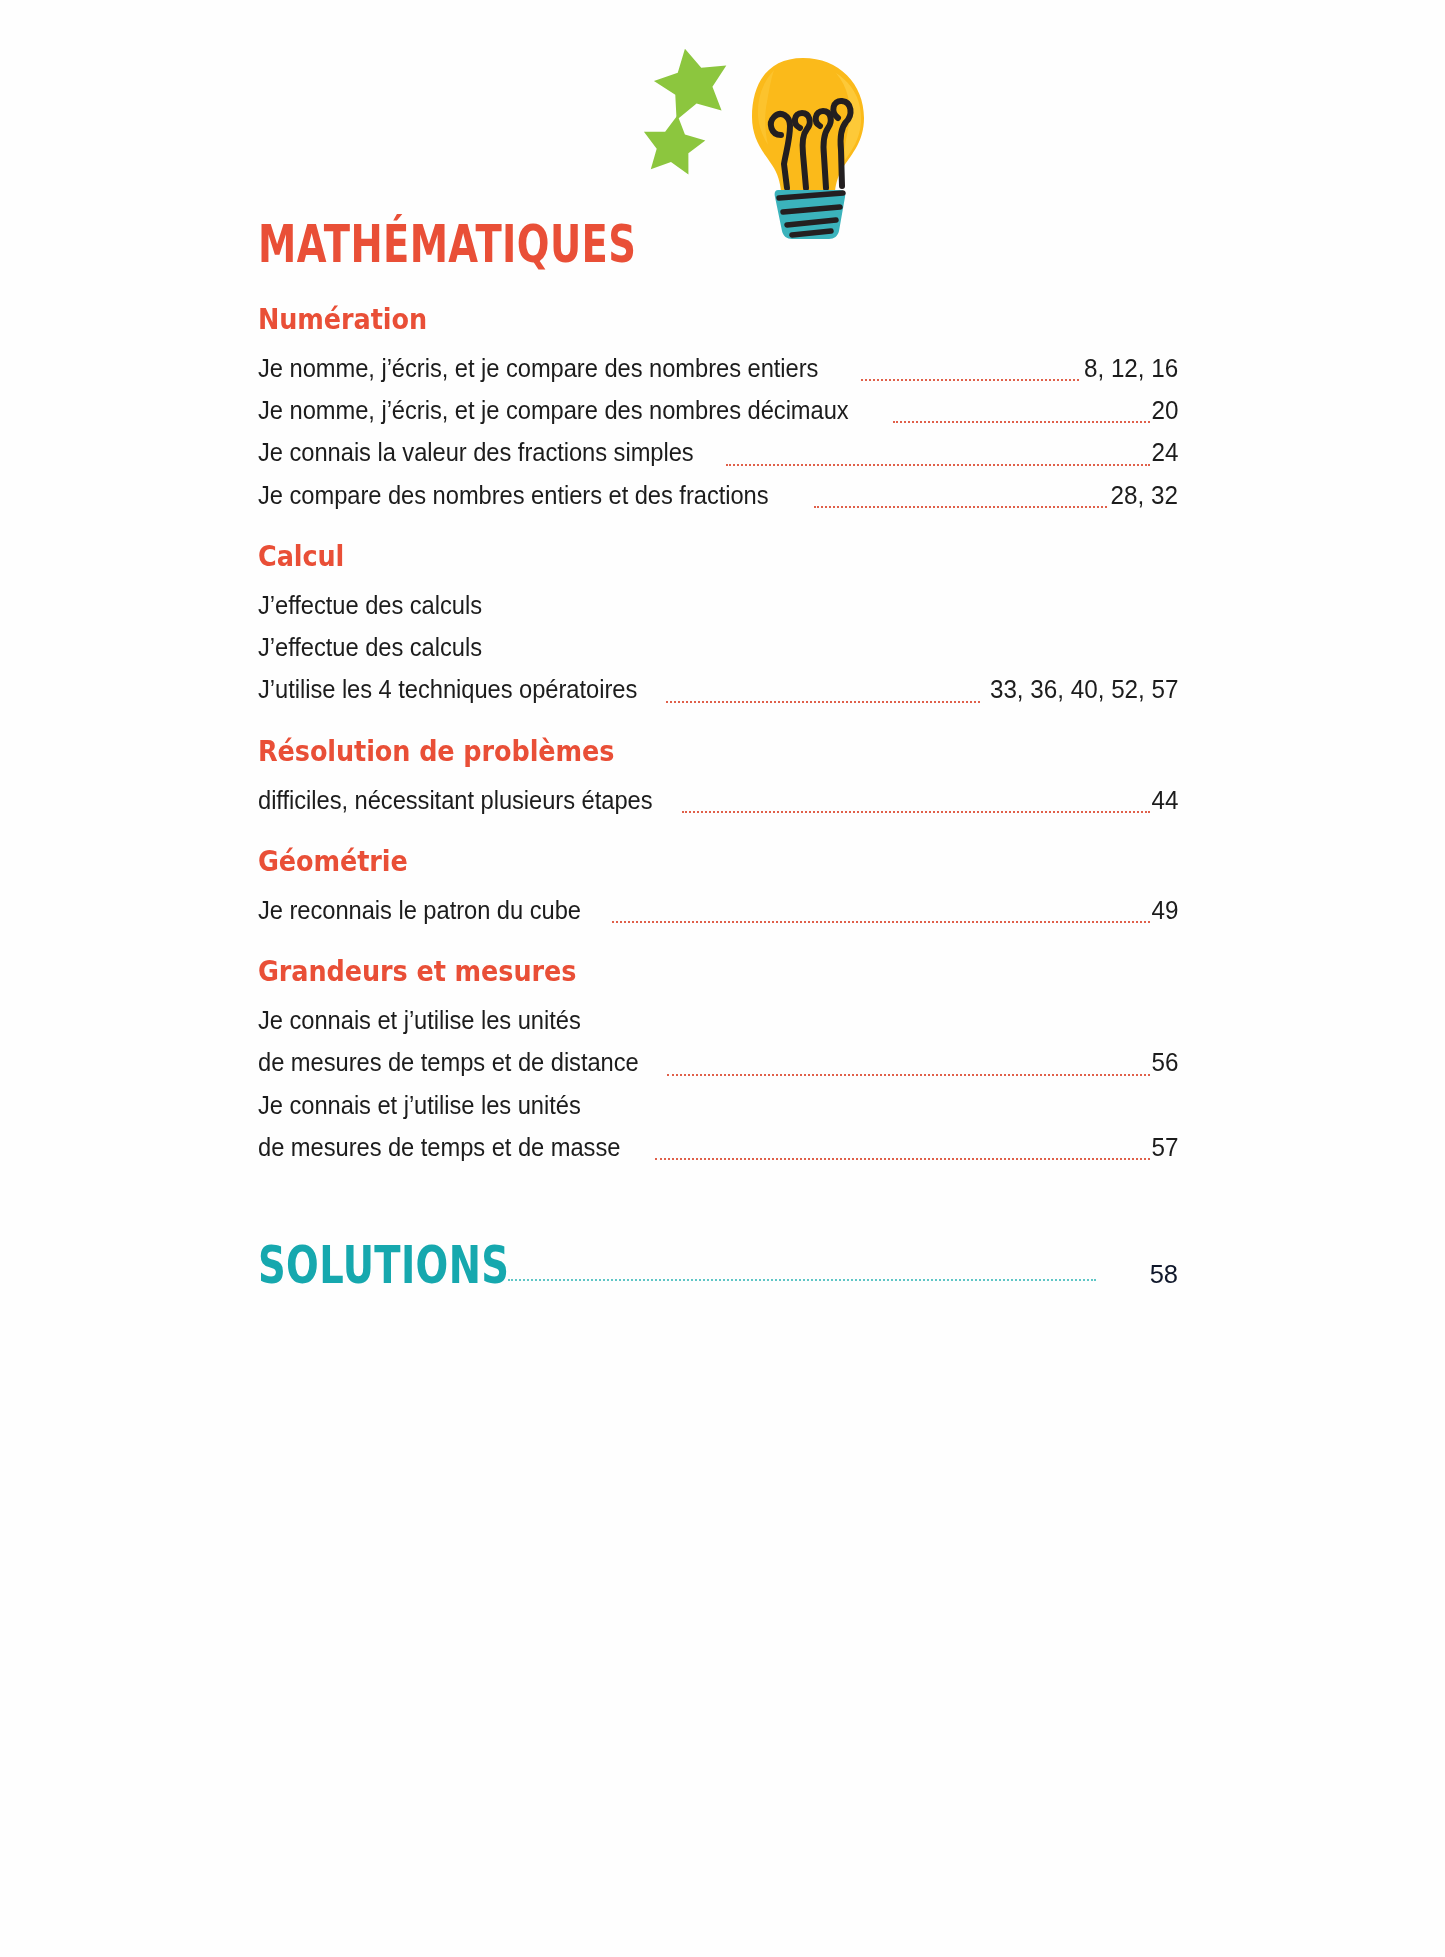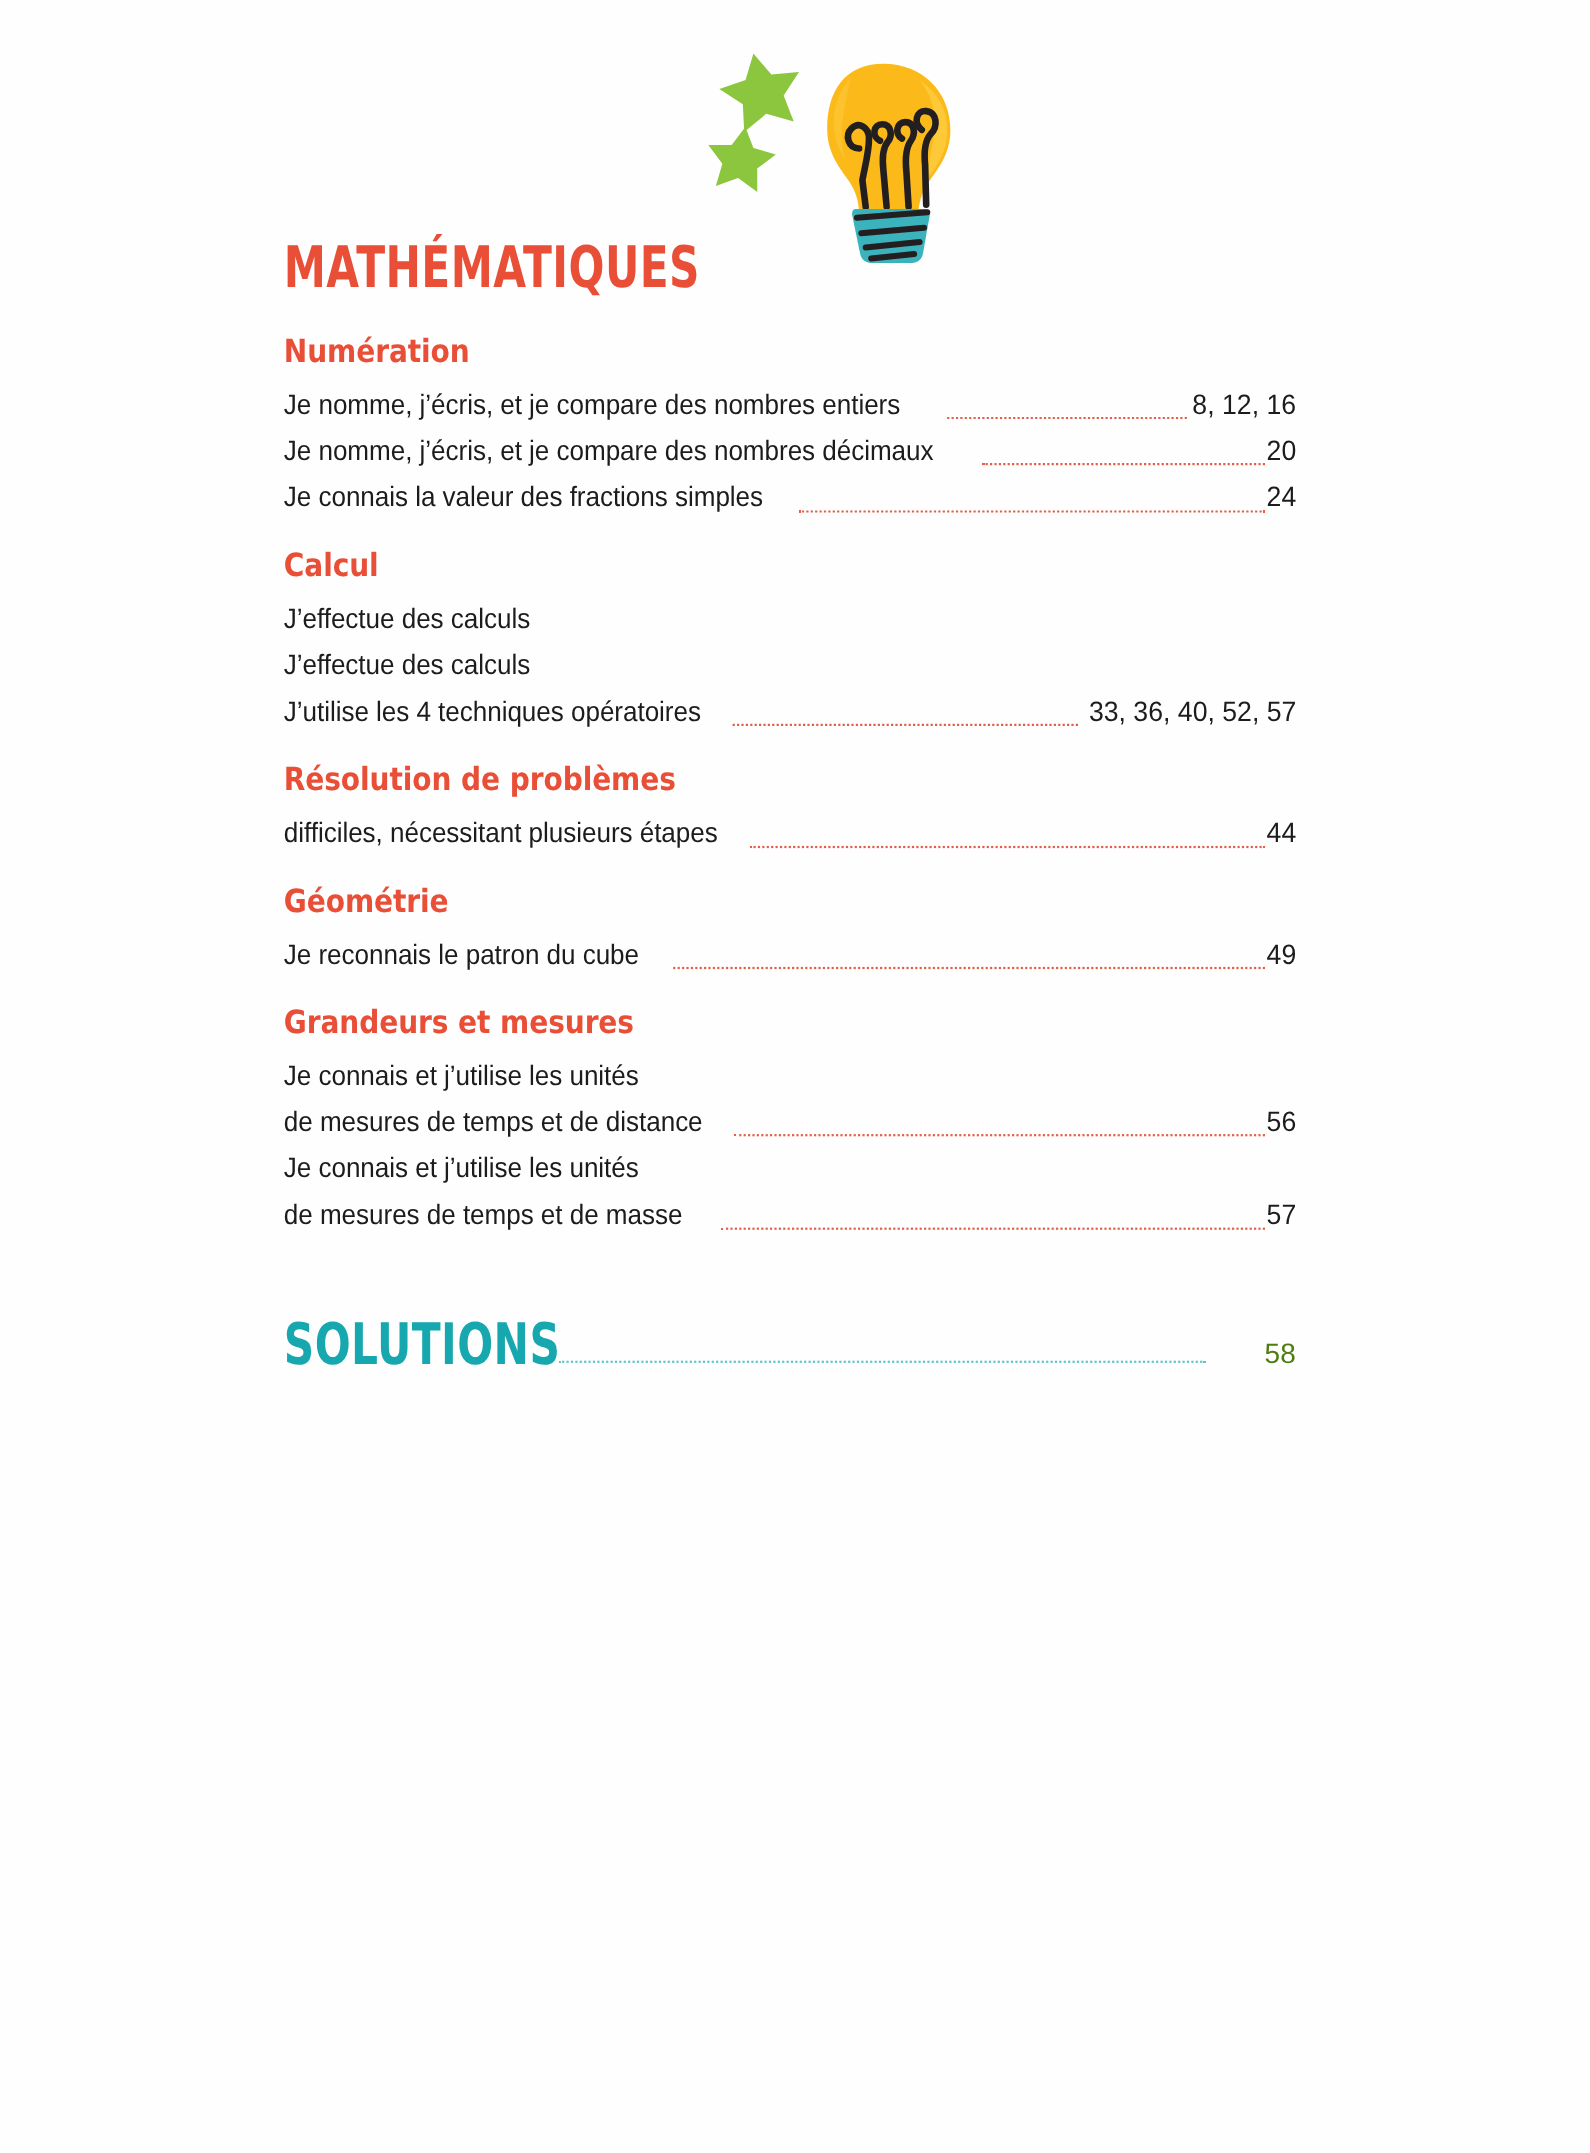--- a/index.html
+++ b/index.html
@@ -122,21 +122,21 @@
   }
   .solutions-row .leader {
     flex: 1 1 auto;
     height: 24px;
     border-bottom: 2.6px dotted #5FC6C6;
     margin: 0 8px 10px 14px;
   }
   .solutions-row .pageno {
     font-family: "Liberation Sans", sans-serif;
     font-size: 25.5px;
-    color: #4d7c0f;
+    color: #0f172a;
     line-height: 1;
     padding-bottom: 4px;
   }
   .solutions-title-wrap {
     width: 190px;
     overflow: visible;
   }
 </style>
 </head>
 <body>
@@ -209,20 +209,25 @@
           <div class="toc-entry">
             <span class="label">Je nomme, j’écris, et je compare des nombres décimaux</span>
             <span class="leader"></span>
             <span class="pageno">20</span>
           </div>
           <div class="toc-entry">
             <span class="label">Je connais la valeur des fractions simples</span>
             <span class="leader"></span>
             <span class="pageno">24</span>
           </div>
+          <div class="toc-entry">
+            <span class="label">Je compare des nombres entiers et des fractions</span>
+            <span class="leader gap-left"></span>
+            <span class="pageno">28, 32</span>
+          </div>
         </div>
         <div class="block">
           <div class="section-heading">Calcul</div>
           <div class="toc-entry plain">
             <span class="label">J’effectue des calculs</span>
           </div>
           <div class="toc-entry plain">
             <span class="label">J’effectue des calculs</span>
           </div>
           <div class="toc-entry">

